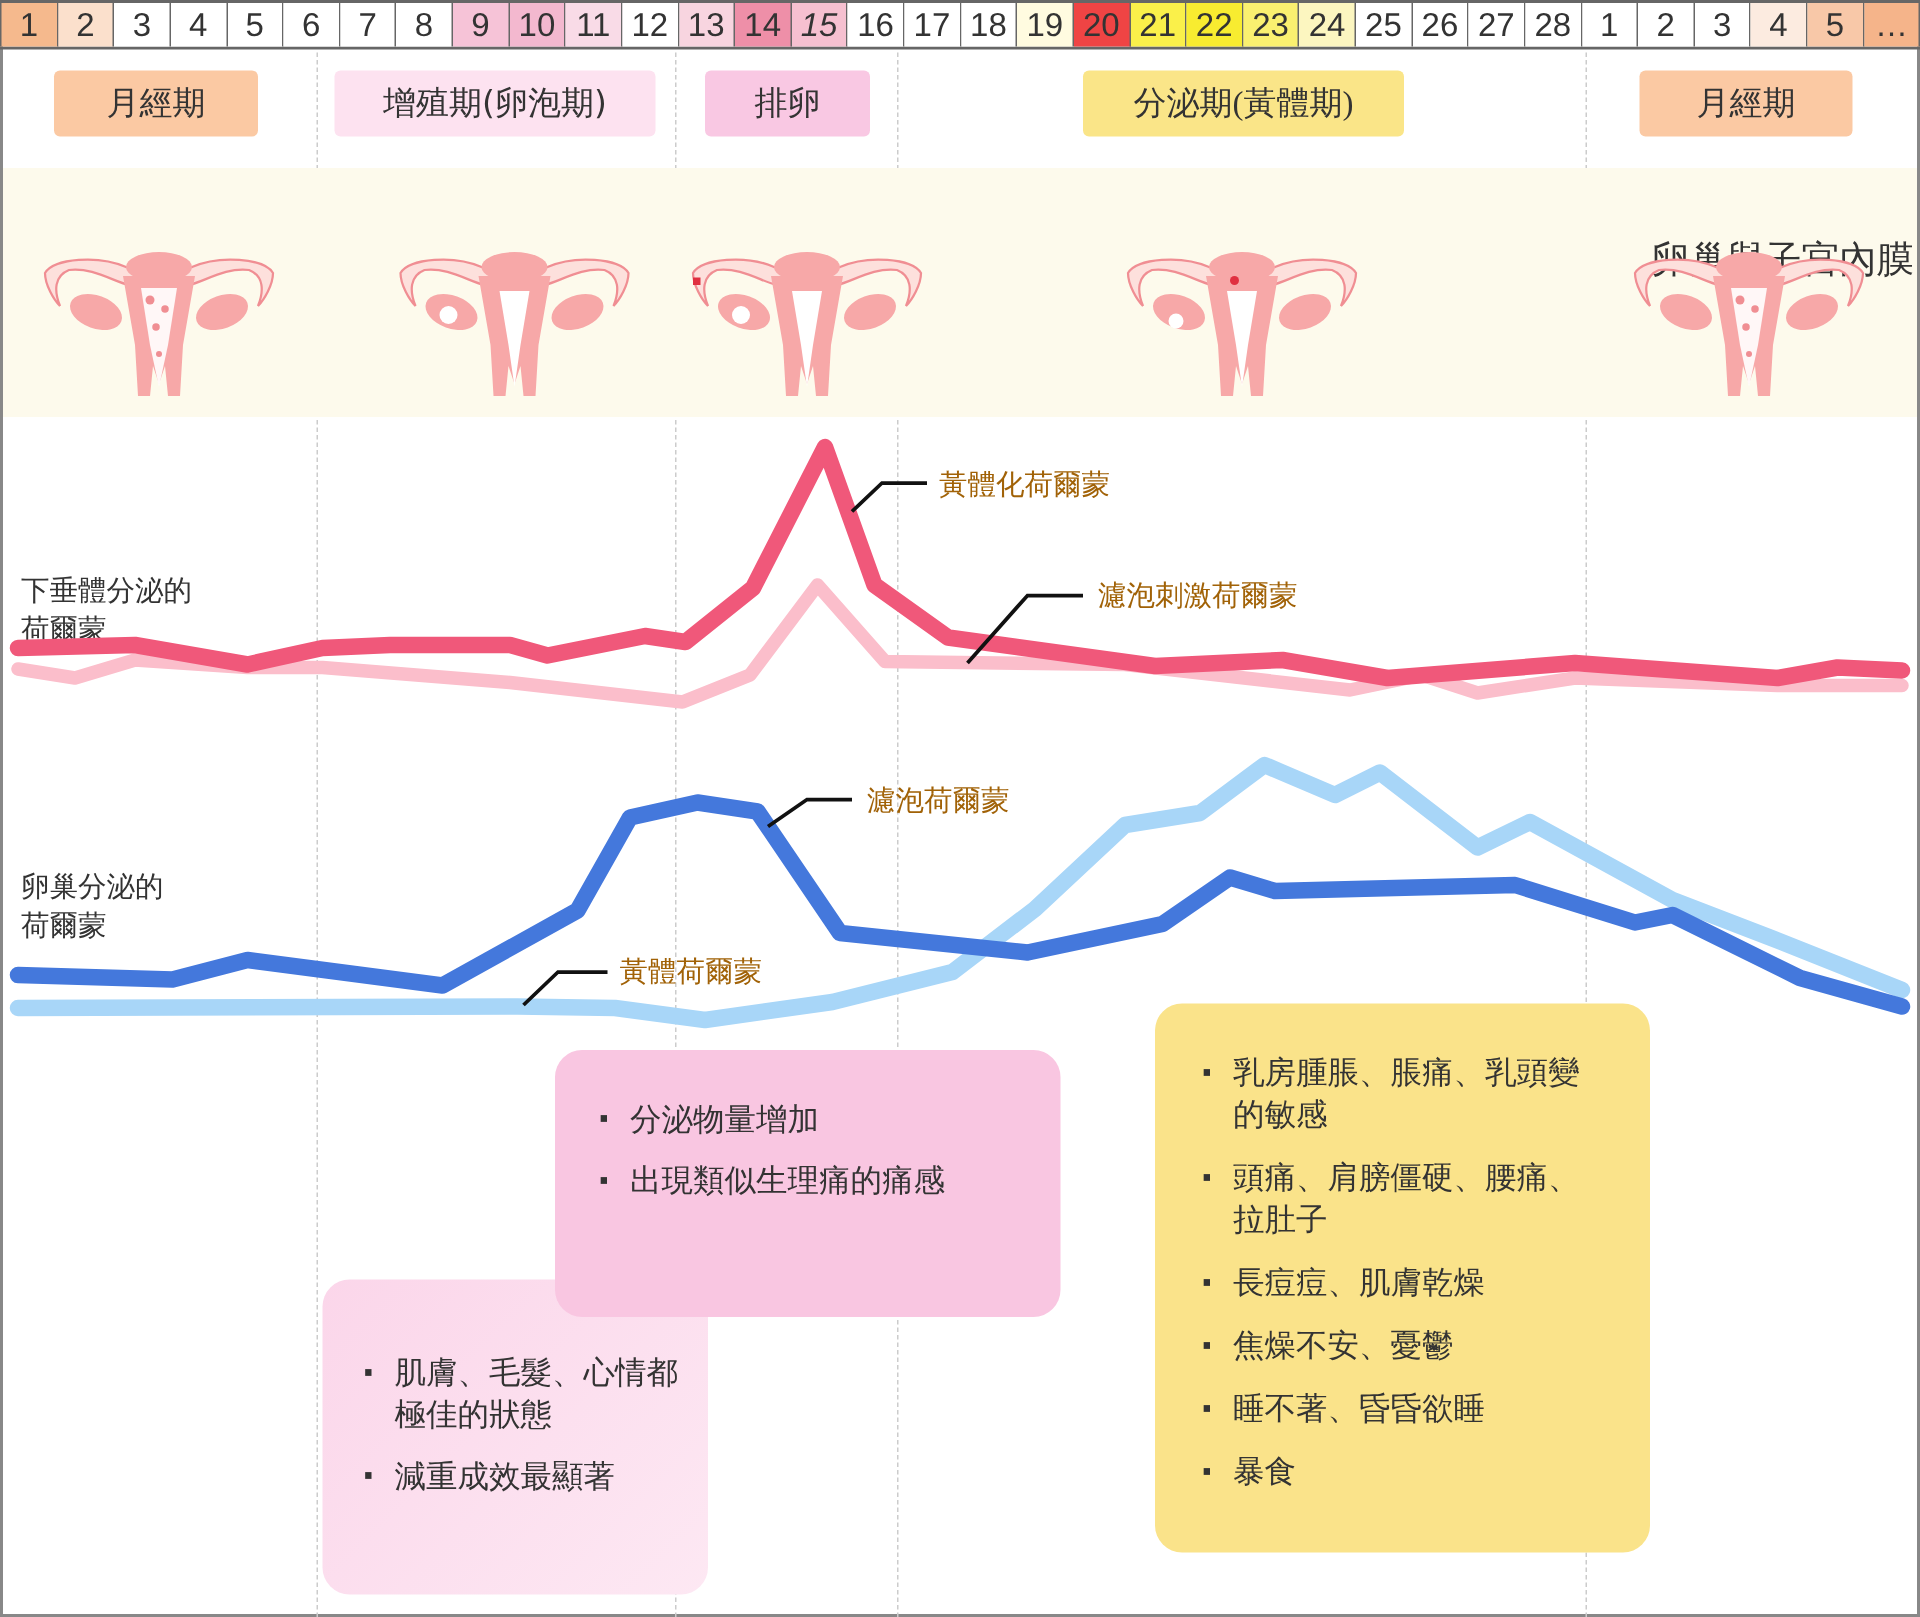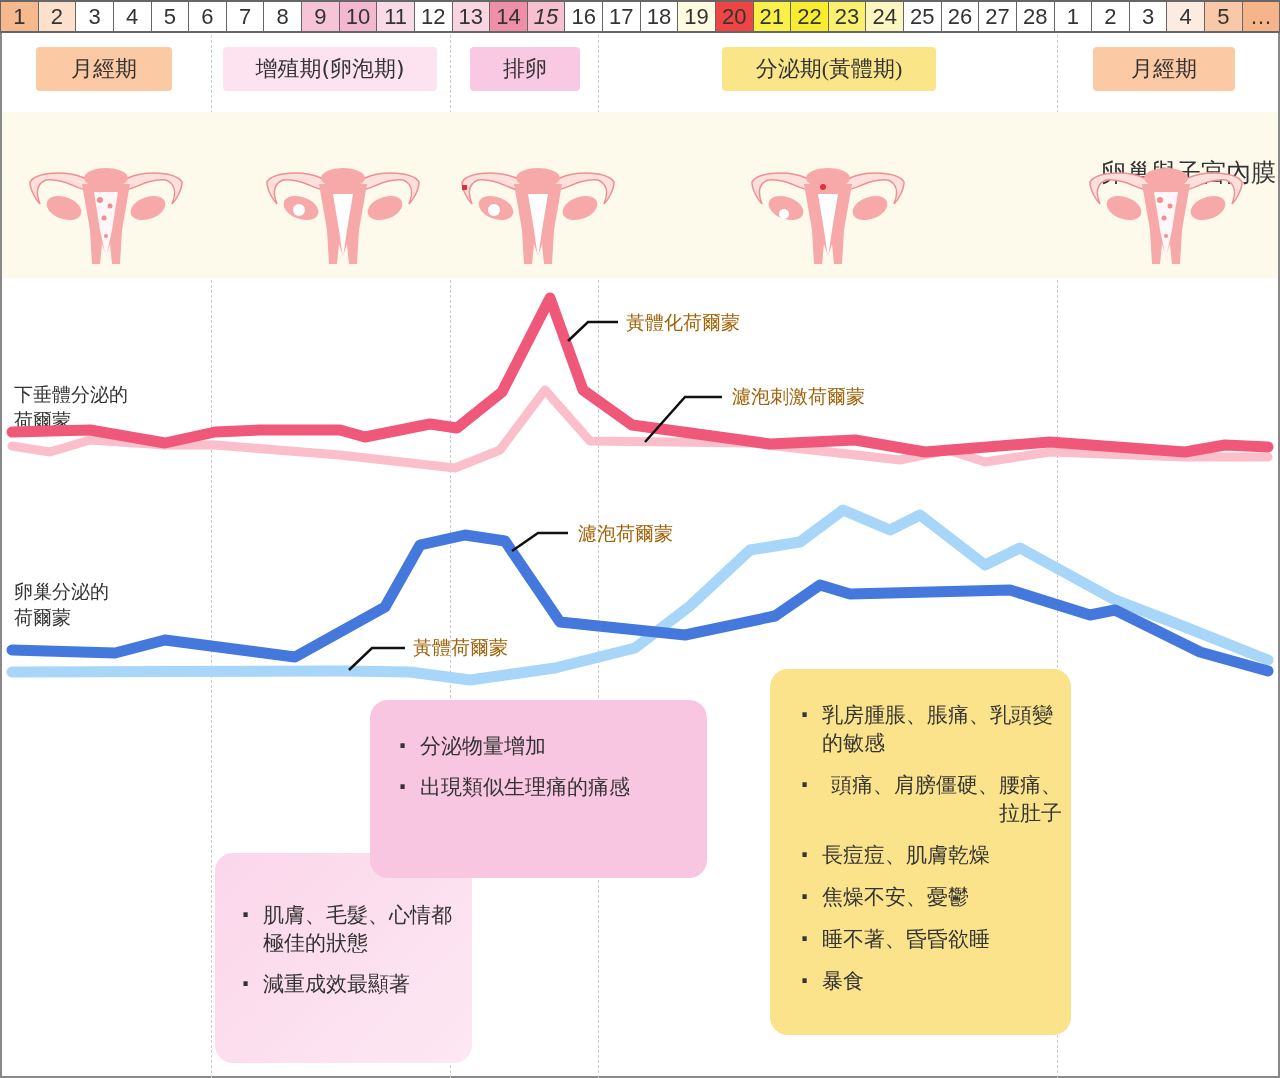--- a/index.html
+++ b/index.html
@@ -168,22 +168,22 @@
       <li style="margin-bottom: 13px;">肌膚、毛髮、心情都極佳的狀態</li>
       <li style="margin-bottom: 13px;">減重成效最顯著</li>
     </ul>
 </div>
 <div class="box" style="left:370px; top:700px; width:337px; height:178px; background:#f9c6e1;">
   <ul id="notes-ovulation" style="position:absolute; left:50px; top:32px; width:280px;">
       <li style="margin-bottom: 13px;">分泌物量增加</li>
       <li style="margin-bottom: 13px;">出現類似生理痛的痛感</li>
     </ul>
 </div>
-<div class="box" style="left:770px; top:669px; width:301px; height:366px; background:#fae38a;">
+<div class="box" style="left:770px; top:669px; width:330px; height:366px; background:#fae38a;">
   <ul id="notes-luteal" style="position:absolute; left:52px; top:32px; width:240px;">
       <li style="margin-bottom: 14px;">乳房腫脹、脹痛、乳頭變的敏感</li>
-      <li style="margin-bottom: 14px; text-align: right;">頭痛、肩膀僵硬、腰痛、拉肚子</li>
+      <li style="margin-bottom: 14px;">頭痛、肩膀僵硬、腰痛、拉肚子</li>
       <li style="margin-bottom: 14px;">長痘痘、肌膚乾燥</li>
       <li style="margin-bottom: 14px;">焦燥不安、憂鬱</li>
       <li style="margin-bottom: 14px;">睡不著、昏昏欲睡</li>
       <li style="margin-bottom: 14px;">暴食</li>
     </ul>
 </div>
 
 </body></html>

